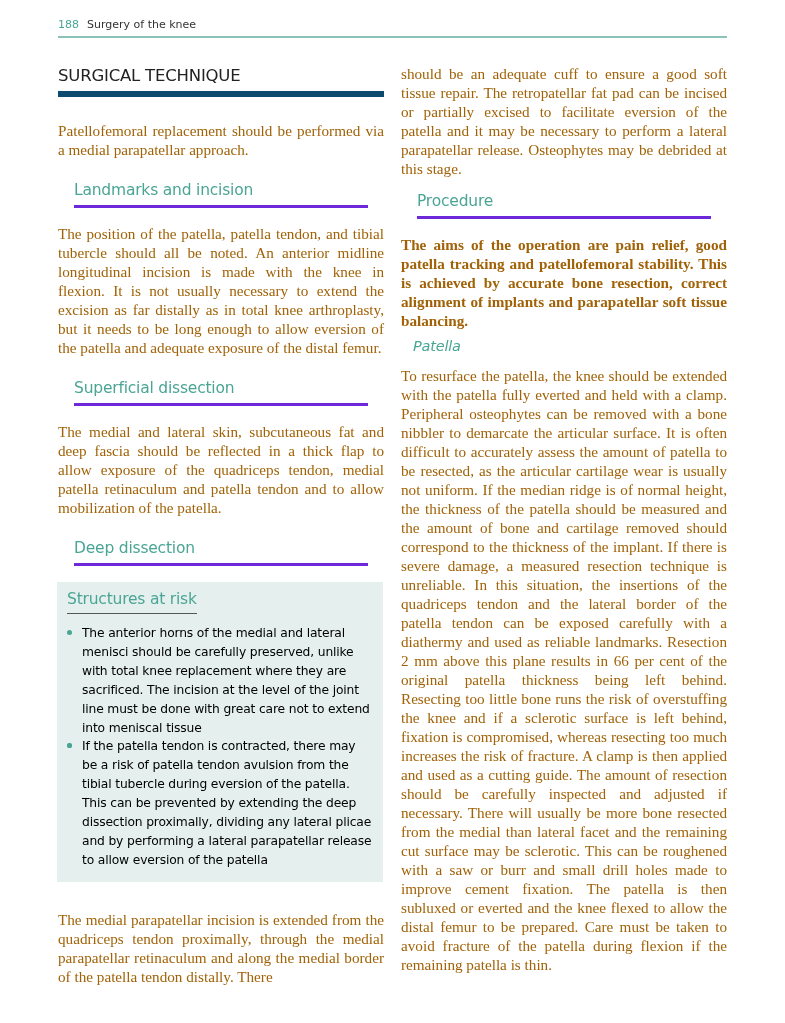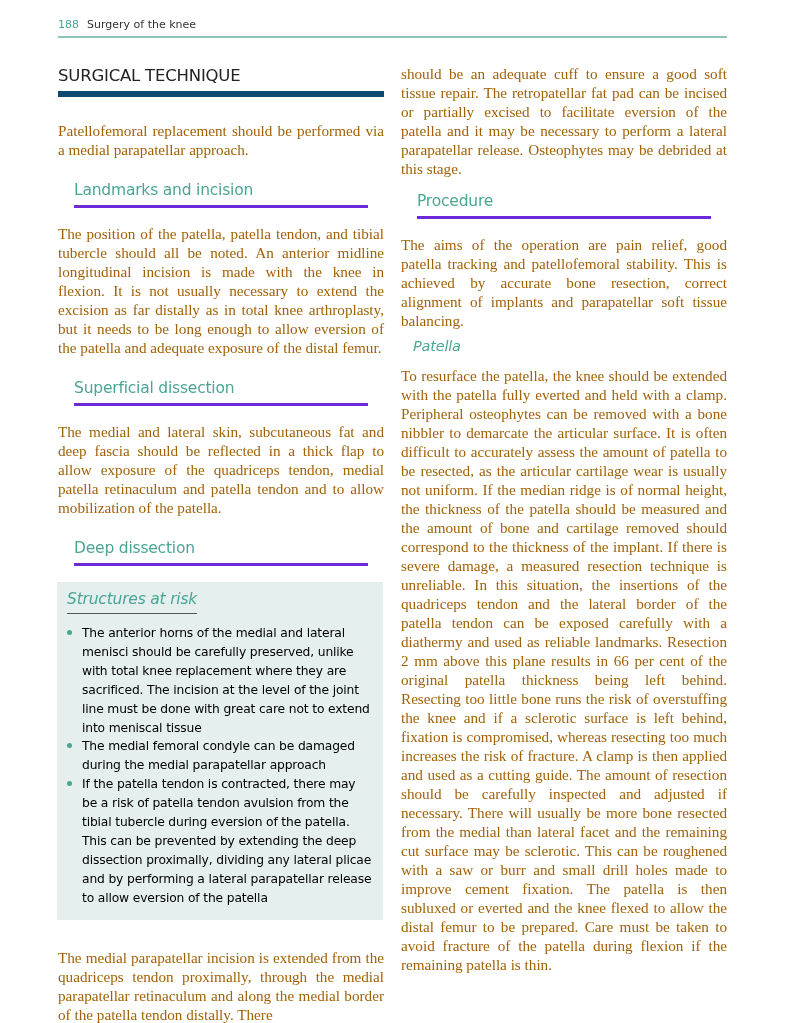--- a/index.html
+++ b/index.html
@@ -31,21 +31,21 @@
     h3.sub {
       font-family: "DejaVu Sans", sans-serif; font-style: italic; font-weight: normal;
       font-size: 14.5px; color: #4aa595; margin: 12px; letter-spacing: -0.2px;
     }
     .box {
       background: #e4efee; padding: 8px 10px 12px 10px; margin-left: -1px; width: 306px;
     }
     .box h2 {
       font-family: "DejaVu Sans", sans-serif; font-weight: normal; font-size: 15.5px;
       color: #4aa595; margin: 0; padding: 0 0 5px 0; border-bottom: 1px solid #555;
-      display: inline-block; letter-spacing: -0.2px; font-style: italic;
+      display: inline-block; letter-spacing: -0.2px;
     }
     .box ul { list-style: none; margin: 10px 0 0 0; padding: 0; }
     .box li {
       position: relative; padding-left: 15px;
       font-family: "DejaVu Sans", sans-serif; font-size: 12.3px; line-height: 18.9px;
       color: #000000; letter-spacing: -0.15px;
     }
     .box li .bullet {
       position: absolute; left: 0; top: 6px; width: 5px; height: 5px;
       background: #4aa595; border-radius: 50%;
@@ -74,35 +74,34 @@
 
     <div class="box" style="margin-top:16px;">
       <h2>Structures at risk</h2>
       <ul>
         <li>
           <span class="bullet"></span>
           <span>The anterior horns of the medial and lateral menisci should be carefully preserved, unlike with total knee replacement where they are sacrificed. The incision at the level of the joint line must be done with great care not to extend into meniscal tissue</span>
         </li>
         <li>
           <span class="bullet"></span>
-          <span>The medial femoral condyle can be damaged during the medial parapatellar approach</span>
         </li>
         <li>
           <span class="bullet"></span>
           <span>If the patella tendon is contracted, there may be a risk of patella tendon avulsion from the tibial tubercle during eversion of the patella. This can be prevented by extending the deep dissection proximally, dividing any lateral plicae and by performing a lateral parapatellar release to allow eversion of the patella</span>
         </li>
       </ul>
     </div>
 
     <p class="serif" style="margin-top:28px;">The medial parapatellar incision is extended from the quadriceps tendon proximally, through the medial parapatellar retinaculum and along the medial border of the patella tendon distally. There</p>
   </div>
 
   <div class="col col-right" style="top:64px;">
     <p class="serif">should be an adequate cuff to ensure a good soft tissue repair. The retropatellar fat pad can be incised or partially excised to facilitate eversion of the patella and it may be necessary to perform a lateral parapatellar release. Osteophytes may be debrided at this stage.</p>
 
     <h2 class="sec" style="margin-top:14px;">Procedure</h2>
-    <p class="serif" style="">The aims of the operation are pain relief, good patella tracking and patellofemoral stability. This is achieved by accurate bone resection, correct alignment of implants and parapatellar soft tissue balancing.</p>
+    <p class="serif" style="font-weight:bold;">The aims of the operation are pain relief, good patella tracking and patellofemoral stability. This is achieved by accurate bone resection, correct alignment of implants and parapatellar soft tissue balancing.</p>
 
     <h3 class="sub" style="margin-top:8px;">Patella</h3>
     <p class="serif" style="margin-top:4px;">To resurface the patella, the knee should be extended with the patella fully everted and held with a clamp. Peripheral osteophytes can be removed with a bone nibbler to demarcate the articular surface. It is often difficult to accurately assess the amount of patella to be resected, as the articular cartilage wear is usually not uniform. If the median ridge is of normal height, the thickness of the patella should be measured and the amount of bone and cartilage removed should correspond to the thickness of the implant. If there is severe damage, a measured resection technique is unreliable. In this situation, the insertions of the quadriceps tendon and the lateral border of the patella tendon can be exposed carefully with a diathermy and used as reliable landmarks. Resection 2 mm above this plane results in 66 per cent of the original patella thickness being left behind. Resecting too little bone runs the risk of overstuffing the knee and if a sclerotic surface is left behind, fixation is compromised, whereas resecting too much increases the risk of fracture. A clamp is then applied and used as a cutting guide. The amount of resection should be carefully inspected and adjusted if necessary. There will usually be more bone resected from the medial than lateral facet and the remaining cut surface may be sclerotic. This can be roughened with a saw or burr and small drill holes made to improve cement fixation. The patella is then subluxed or everted and the knee flexed to allow the distal femur to be prepared. Care must be taken to avoid fracture of the patella during flexion if the remaining patella is thin.</p>
   </div>
 
 </div>
 
 </body></html>

